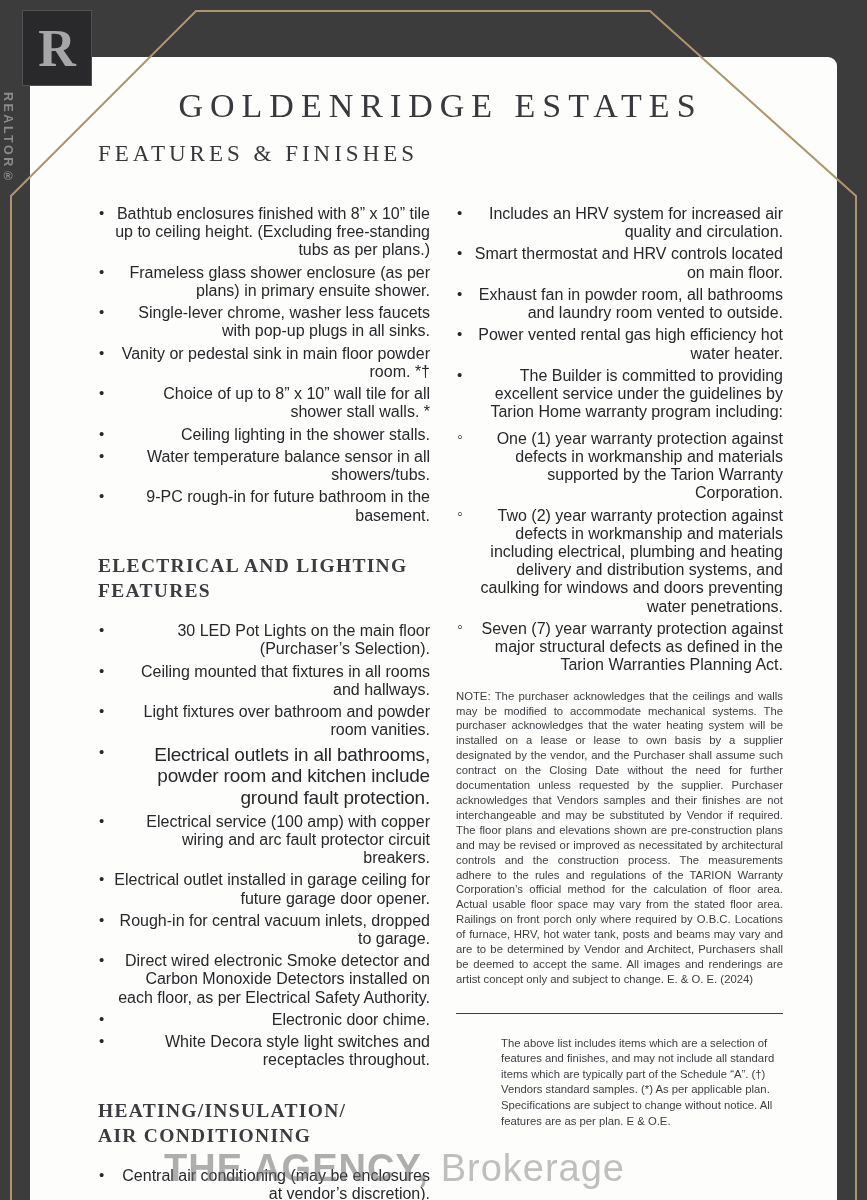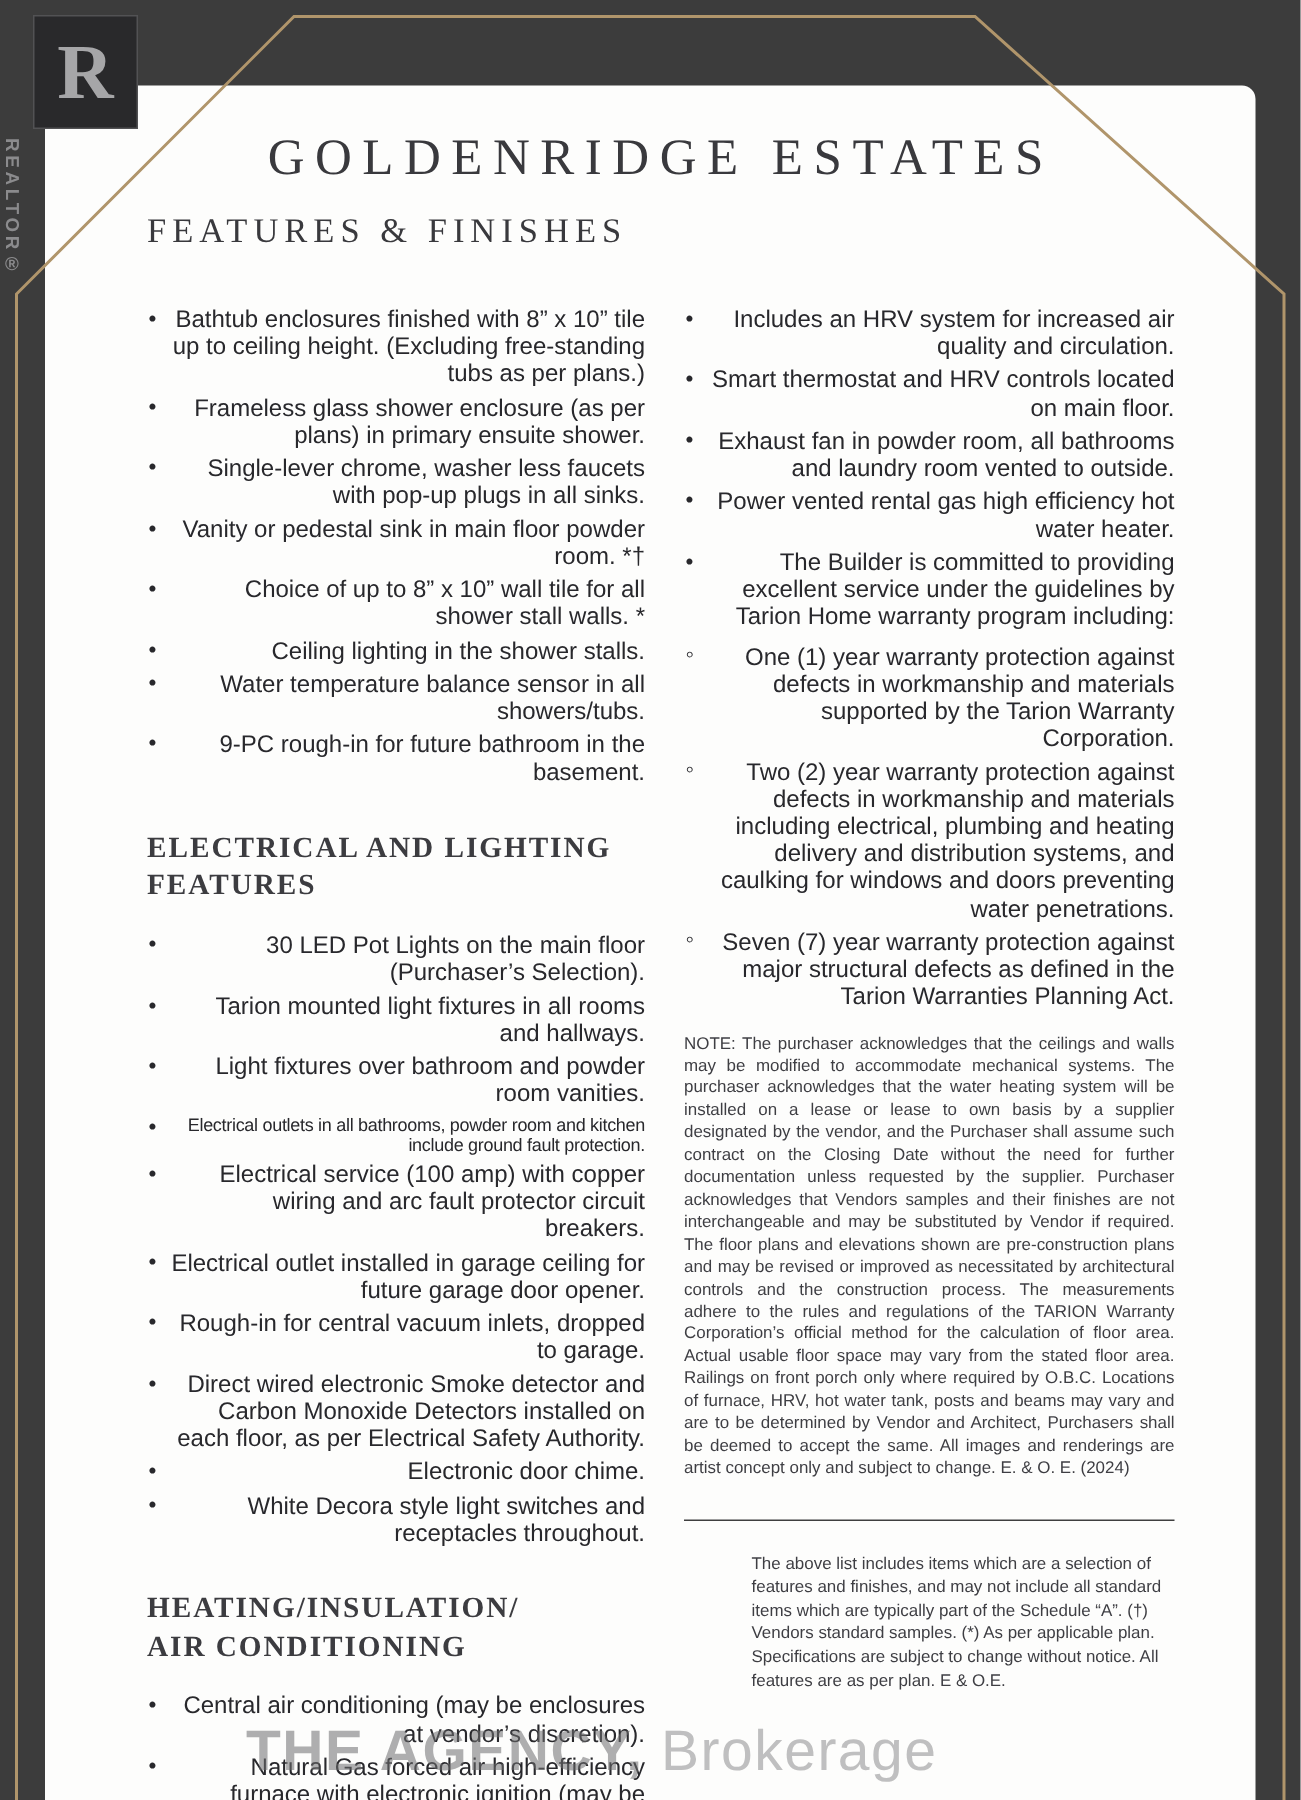--- a/index.html
+++ b/index.html
@@ -48,21 +48,21 @@
     line-height:1.14;
     margin-bottom:4px;
     color:#28282c;
   }
   ul.feature-list li::before {
     content:"\2022";
     position:absolute; left:1px; top:-1px;
     font-size:15px; color:#28282c;
   }
   ul.feature-list.hollow li::before { content:"\25E6"; font-size:16px; top:-2px; }
-  #electrical-list li:nth-child(4) { font-size:12px; letter-spacing:-0.2px; }
+  #electrical-list li:nth-child(4) { font-size:19px; letter-spacing:-0.2px; }
   .section-heading {
     font-family:"Liberation Serif", serif;
     font-weight:600;
     font-size:19.5px;
     letter-spacing:1.3px;
     line-height:1.32;
     color:#3c3c40;
     white-space:pre-line;
     margin:28px 0 18px;
   }
@@ -138,21 +138,21 @@
             <li>Vanity or pedestal sink in main floor powder room. *†</li>
             <li>Choice of up to 8” x 10” wall tile for all shower stall walls. *</li>
             <li>Ceiling lighting in the shower stalls.</li>
             <li>Water temperature balance sensor in all showers/tubs.</li>
             <li>9-PC rough-in for future bathroom in the basement.</li>
           </ul>
         <h3 class="section-heading">ELECTRICAL AND LIGHTING
 FEATURES</h3>
         <ul class="feature-list solid" id="electrical-list">
             <li>30 LED Pot Lights on the main floor (Purchaser’s Selection).</li>
-            <li>Tarion mounted light fixtures in all rooms and hallways.</li>
+            <li>Ceiling mounted that fixtures in all rooms and hallways.</li>
             <li>Light fixtures over bathroom and powder room vanities.</li>
             <li>Electrical outlets in all bathrooms, powder room and kitchen include ground fault protection.</li>
             <li>Electrical service (100 amp) with copper wiring and arc fault protector circuit breakers.</li>
             <li>Electrical outlet installed in garage ceiling for future garage door opener.</li>
             <li>Rough-in for central vacuum inlets, dropped to garage.</li>
             <li>Direct wired electronic Smoke detector and Carbon Monoxide Detectors installed on each floor, as per Electrical Safety Authority.</li>
             <li>Electronic door chime.</li>
             <li>White Decora style light switches and receptacles throughout.</li>
           </ul>
         <h3 class="section-heading">HEATING/INSULATION/

